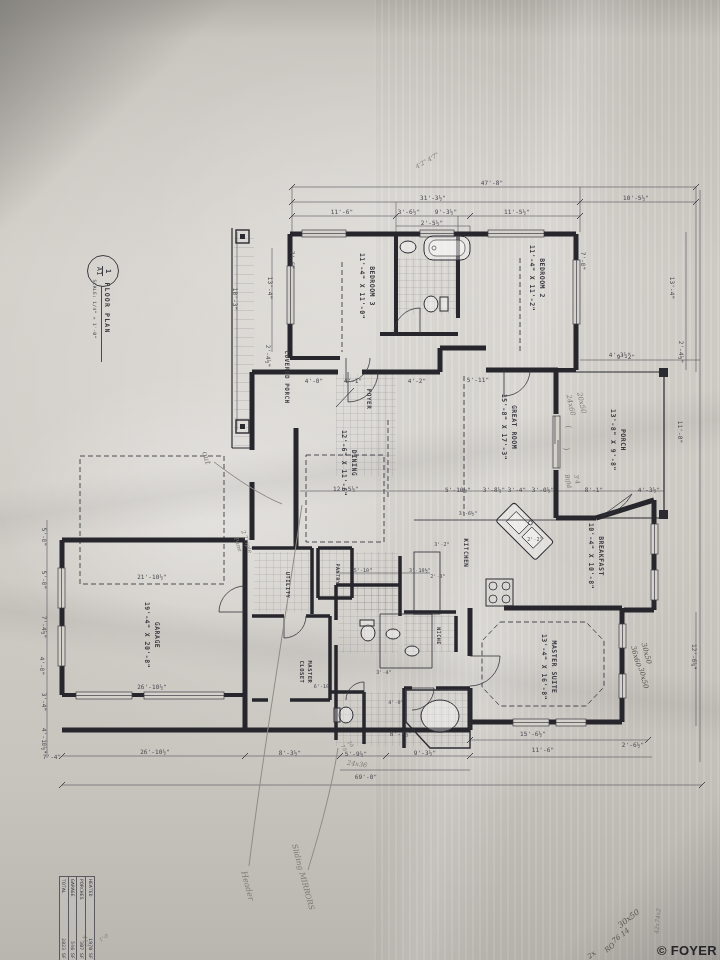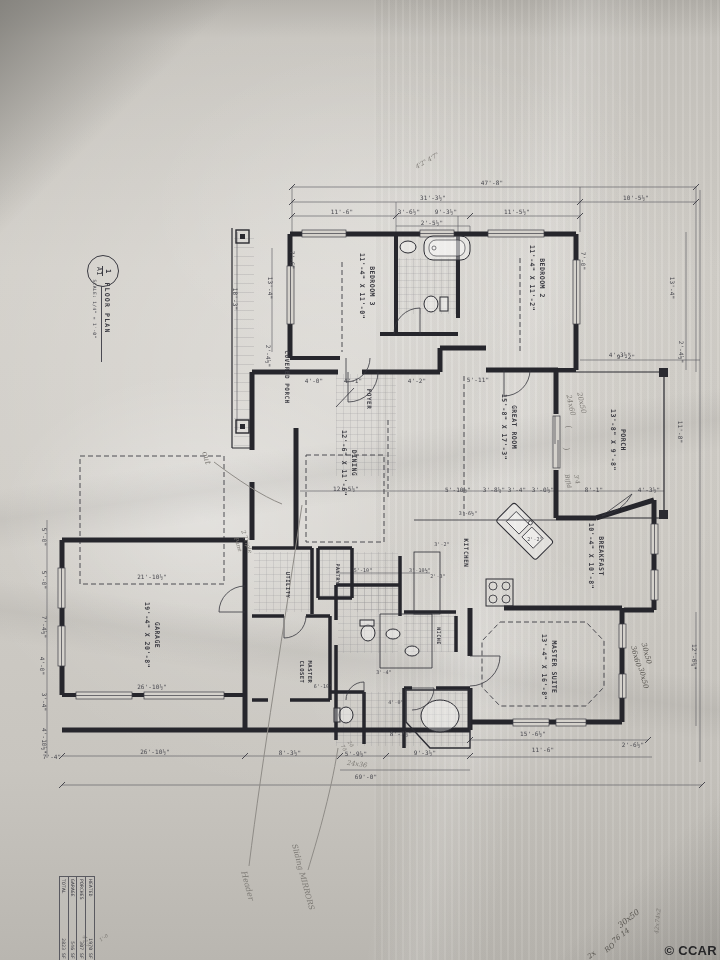--- a/index.html
+++ b/index.html
@@ -355,14 +355,14 @@
       <div class="at-row">
         <span>GARAGE</span>
         <span>546 SF</span>
       </div>
       <div class="at-row">
         <span>TOTAL</span>
         <span>2823 SF</span>
       </div>
     </div>
 
-  <div id="watermark">© CCAR</div>
+  <div id="watermark">© FOYER</div>
 </div>
 
 </body></html>

